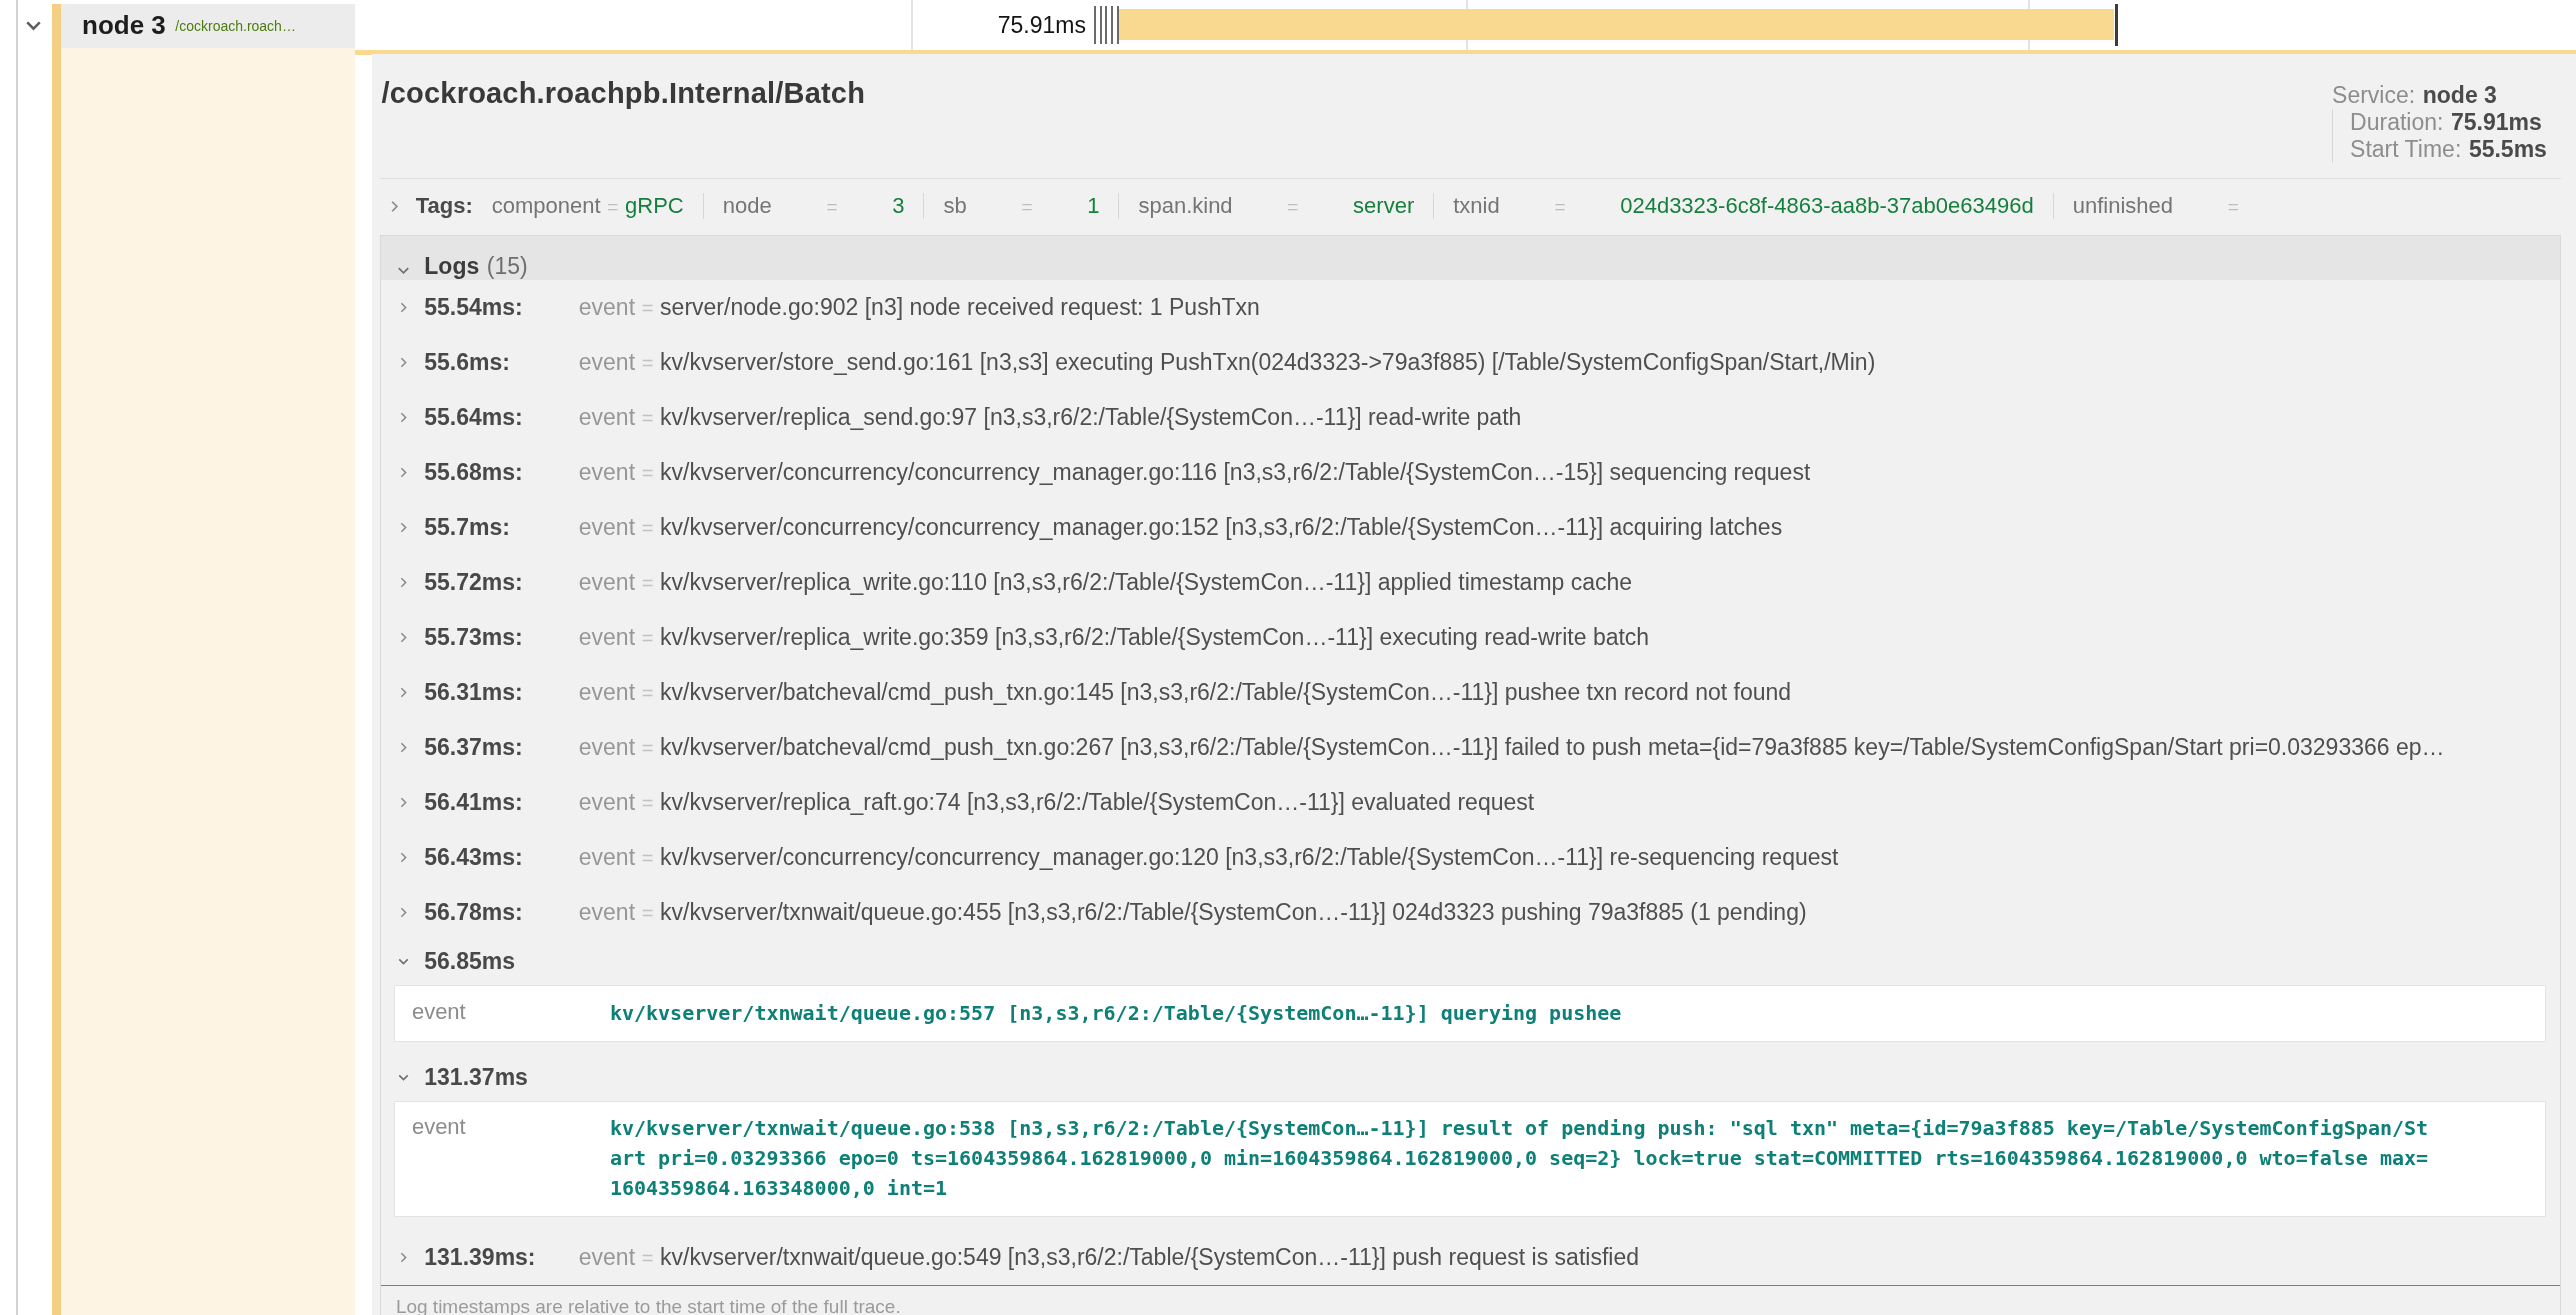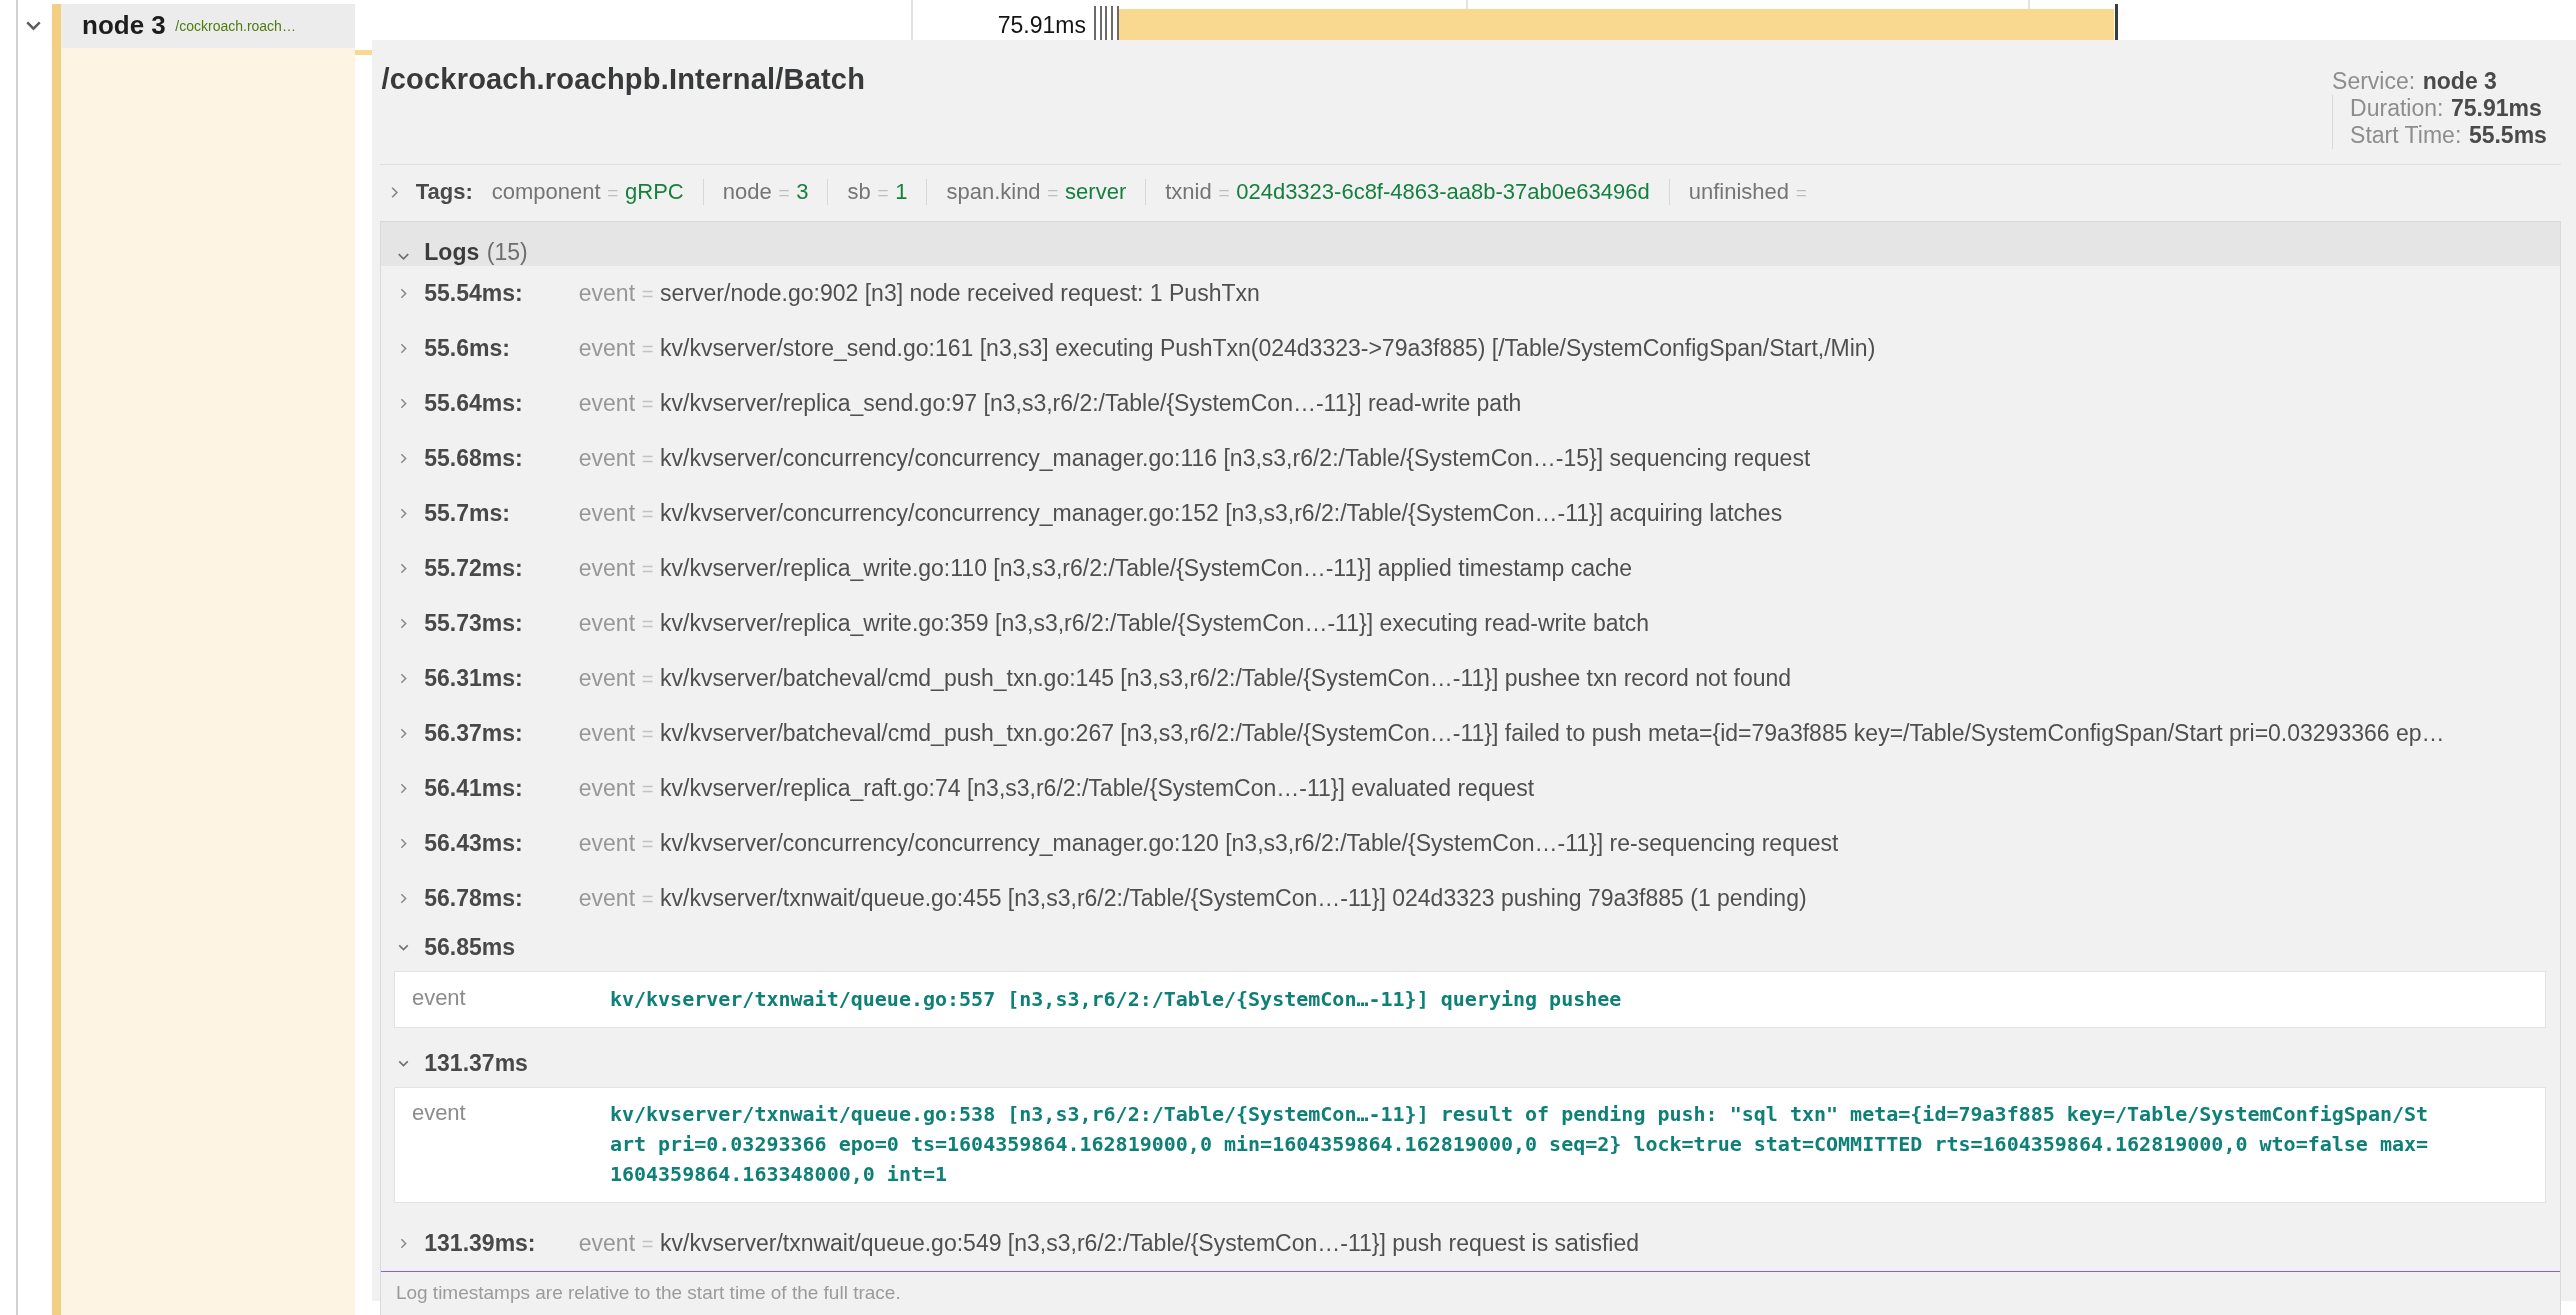--- a/index.html
+++ b/index.html
@@ -24,38 +24,38 @@
   #ruler-duration { left:953px; top:0; width:133px; height:50px; display:flex;
                     align-items:center; justify-content:flex-end; font-size:23px; color:#141414; }
   #tick-cluster { left:1094px; top:5.7px; width:25px; height:38px;
                   background:repeating-linear-gradient(90deg,#6b6b6b 0 1.9px,transparent 1.9px 5.7px); }
   #span-bar { left:1119px; top:8.6px; width:995px; height:31px; background:#f8d98f; }
   #span-bar-cap { left:2115px; top:3.8px; width:2.9px; height:42px; background:#3c3c3c; }
 
   #panel-top-border { left:355px; top:50px; right:0; height:4.8px; background:#f8d98f; }
 
   
-  #detail-panel { left:372px; top:40px; width:2204px; height:1261px; background:#f1f1f1;
+  #detail-panel { left:372px; top:54px; width:2204px; height:1261px; background:#f1f1f1;
                   padding:19px 15.3px 0 7.6px; }
 
   #detail-header { display:flex; justify-content:space-between; align-items:baseline; padding:3.8px 1.9px 15.3px 1.9px; }
   #page-title { font-size:29px; font-weight:bold; color:#38393a; letter-spacing:0.2px; }
   #header-meta { display:flex; align-items:baseline; font-size:23px; color:#8d8d8d; white-space:nowrap;flex-direction:column; }
   #header-meta .pair { padding:0 17px; }
   #header-meta .pair:first-child { padding-left:0; }
   #header-meta .pair:last-child  { padding-right:0; }
   #header-meta .pair + .pair { border-left:1.9px solid #d7d7d7; }
   #header-meta b { color:#4a4a4a; font-weight:bold; margin-left:7.6px; }
   #header-divider { border:none; border-top:1.9px solid #dedede; }
 
   
   #tags-row { display:flex; align-items:center; padding:14.3px 1.9px 13.3px 5.7px; font-size:22px; cursor:pointer; }
   #tags-row .tags-label { font-weight:bold; color:#4a4a4a; margin:0 19px 0 11.4px; }
   .tag { display:flex; align-items:baseline; padding:0 19px; white-space:nowrap; }
-  .tag + .tag { border-left:1.9px solid #d7d7d7; }
+  .tag + .tag { border-left:1.9px solid #d7d7d7;gap:48px; }
   .tag .k { color:#757575; }
   .tag .eq { color:#bdbdbd; margin:0 6.7px; font-size:19px; }
   .tag .v { color:#15803d; }
 
   
   #logs-section { border:1px solid #d9d9d9; margin-top:1.9px; background:#f1f1f1; }
   #logs-header { height:44px; background:#e5e5e6; display:flex; align-items:flex-end;
                  padding-left:13.3px; cursor:pointer; }
   #logs-header .logs-label { font-size:23px; font-weight:bold; color:#3c3c3c; margin:0 7.6px 0 11.4px; }
   #logs-header .logs-count { font-size:23px; color:#6e6e6e; }

